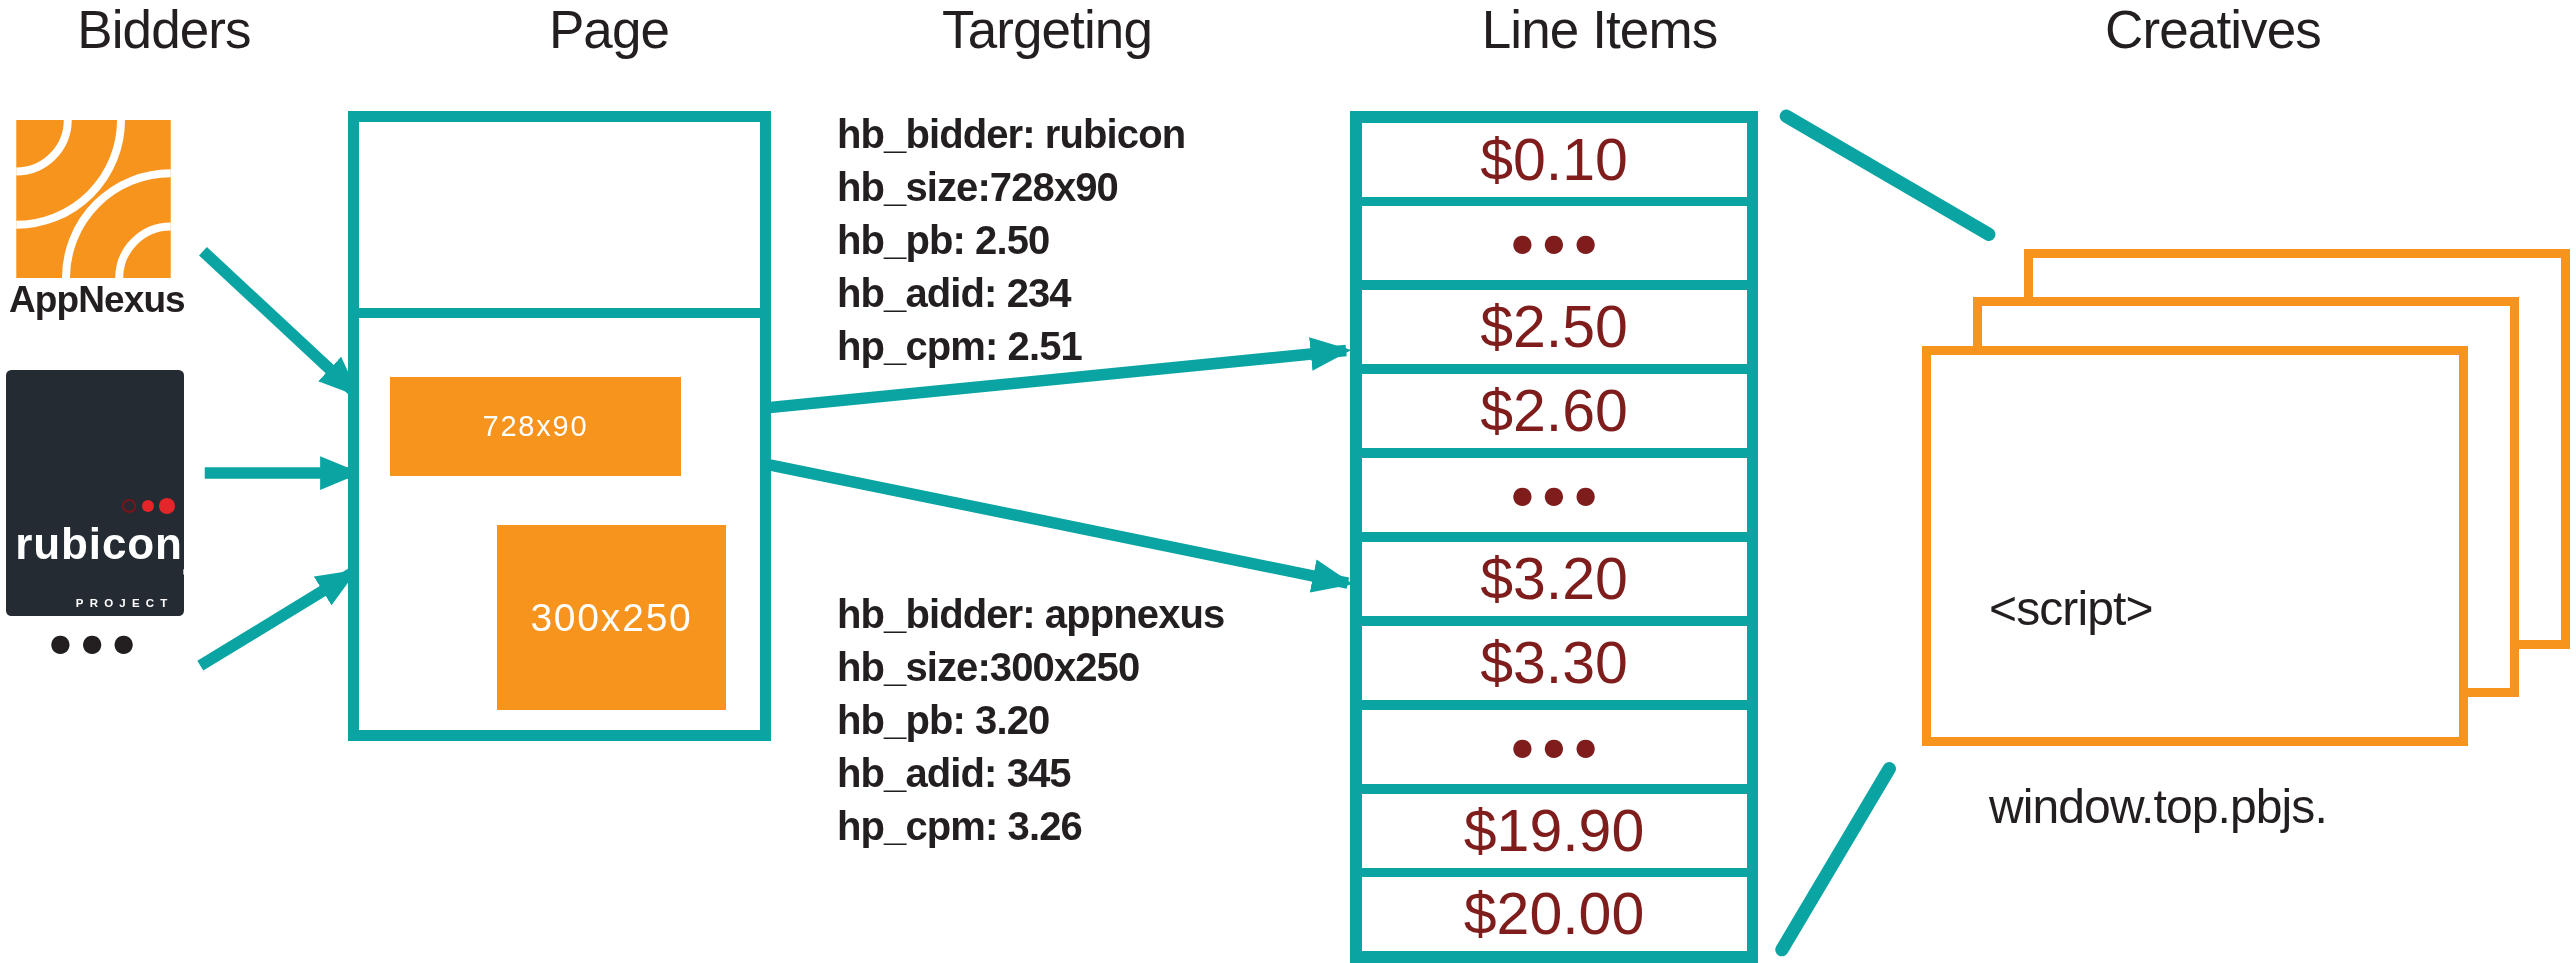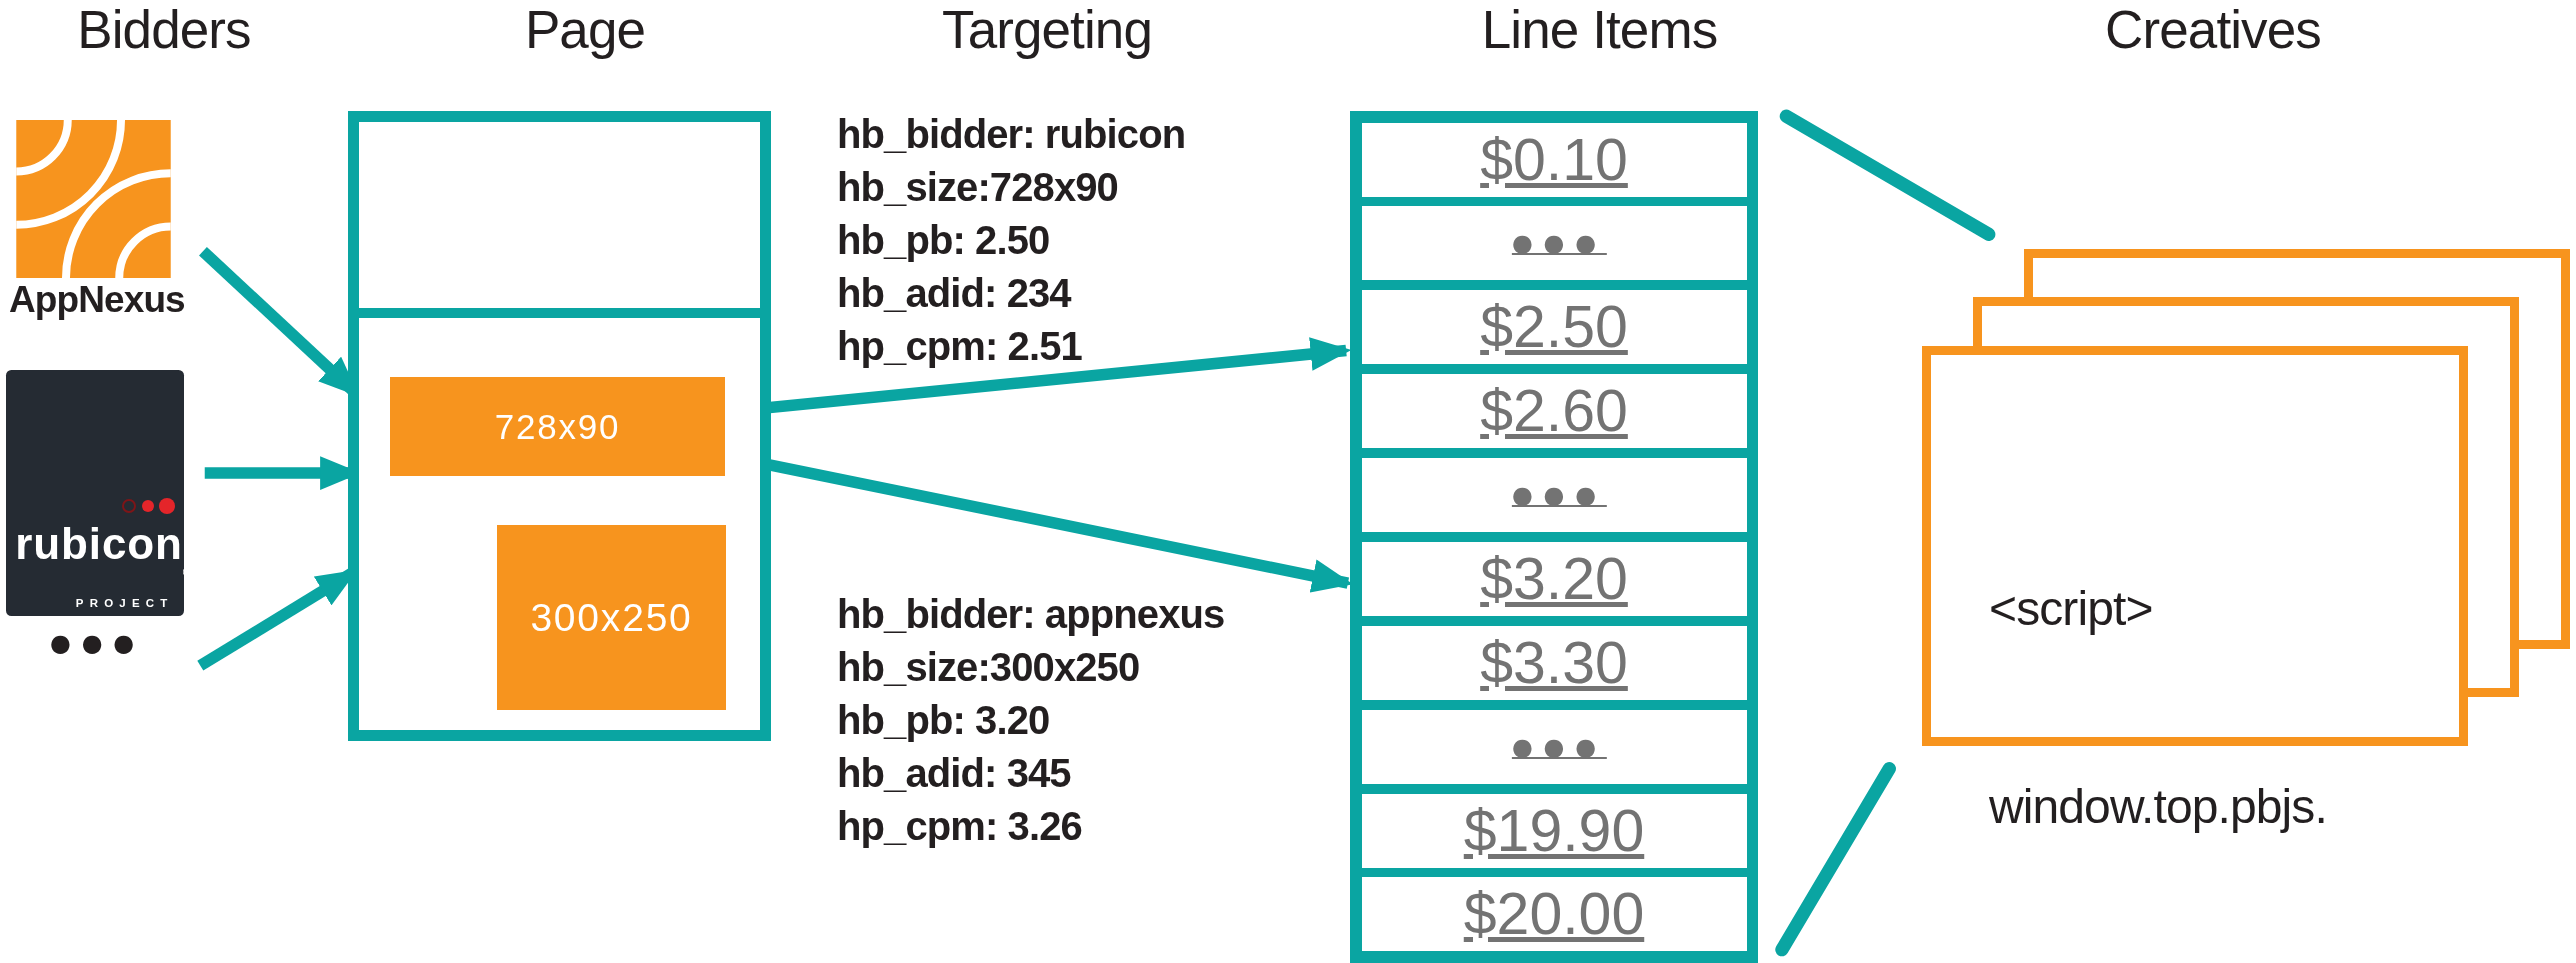--- a/index.html
+++ b/index.html
@@ -3,21 +3,21 @@
 <meta charset="utf-8">
 <style>
   html,body{margin:0;padding:0;background:#fff;}
   .canvas{position:relative;width:2576px;height:963px;background:#fff;overflow:hidden;
           font-family:"Liberation Sans",sans-serif;color:#231F20;}
 
   
   .col-header{position:absolute;top:0;font-size:53px;line-height:59px;font-weight:400;
               letter-spacing:-0.9px;text-align:center;color:#231F20;padding-left:44px;}
   .h-bidders{left:0;width:240px;}
-  .h-page{left:408px;width:266px;}
+  .h-page{left:432px;width:266px;}
   .h-targeting{left:870px;width:266px;}
   .h-lineitems{left:1394px;width:323px;}
   .h-creatives{left:2036px;width:266px;}
 
   
   .appnexus-logo{position:absolute;left:16px;top:120px;}
   .appnexus-label{position:absolute;left:9px;top:279px;width:169px;text-align:center;
                   font-size:37px;font-weight:700;letter-spacing:-0.9px;}
   .rubicon-logo{position:absolute;left:6.2px;top:370px;width:178px;height:246px;
                 background:#252B33;border-radius:5.3px;}
@@ -32,35 +32,35 @@
                    letter-spacing:6.2px;color:#fff;padding-left:8px;}
   .bidders-more{position:absolute;left:50px;top:629px;font-family:"DejaVu Sans",sans-serif;
                 font-size:24px;letter-spacing:10.7px;color:#231F20;font-weight:700;}
 
   
   .page-box{position:absolute;left:348px;top:111px;width:423px;height:630px;
             border:11.5px solid #0AA5A2;background:#fff;box-sizing:border-box;}
   .page-divider{position:absolute;left:0;top:186px;width:100%;height:9.8px;background:#0AA5A2;}
   .ad-slot{position:absolute;background:#F7941E;color:#fff;display:flex;
            align-items:center;justify-content:center;letter-spacing:1.8px;font-weight:400;}
-  .slot-728{left:31px;top:255px;width:335px;height:99px;font-size:35px;}
+  .slot-728{left:31px;top:255px;width:291px;height:99px;font-size:29px;}
   .slot-300{left:138px;top:403px;width:229px;height:185px;font-size:39px;}
 
   
   .targeting-block{position:absolute;left:837px;width:462px;font-size:40px;font-weight:700;
                    line-height:53px;letter-spacing:-0.9px;color:#231F20;}
   .t-rubicon{top:108px;}
   .t-appnexus{top:588px;}
 
   
   .line-items{position:absolute;left:1350px;top:111px;width:408px;height:852px;
               background:#0AA5A2;box-sizing:border-box;padding:11.5px;display:flex;
               flex-direction:column;gap:9.8px;}
   .li-row{flex:1;background:#fff;display:flex;align-items:center;justify-content:center;
-          font-size:59px;font-weight:400;color:#737373;letter-spacing:0px;text-decoration:underline;}
+          font-size:59px;font-weight:400;color:#7f1d1d;letter-spacing:0px;}
   .li-row:nth-child(2),.li-row:nth-child(5),.li-row:nth-child(8){
           font-family:"DejaVu Sans",sans-serif;font-size:24px;font-weight:700;
           letter-spacing:10.7px;text-indent:10.7px;}
 
   
   .creative-card{position:absolute;width:546px;height:400px;border:9px solid #F7941E;
                  background:#fff;box-sizing:border-box;padding-left:28px;}
   .card-back{left:2024px;top:249px;}
   .card-middle{left:1973px;top:297px;}
   .card-front{left:1922px;top:346px;}

